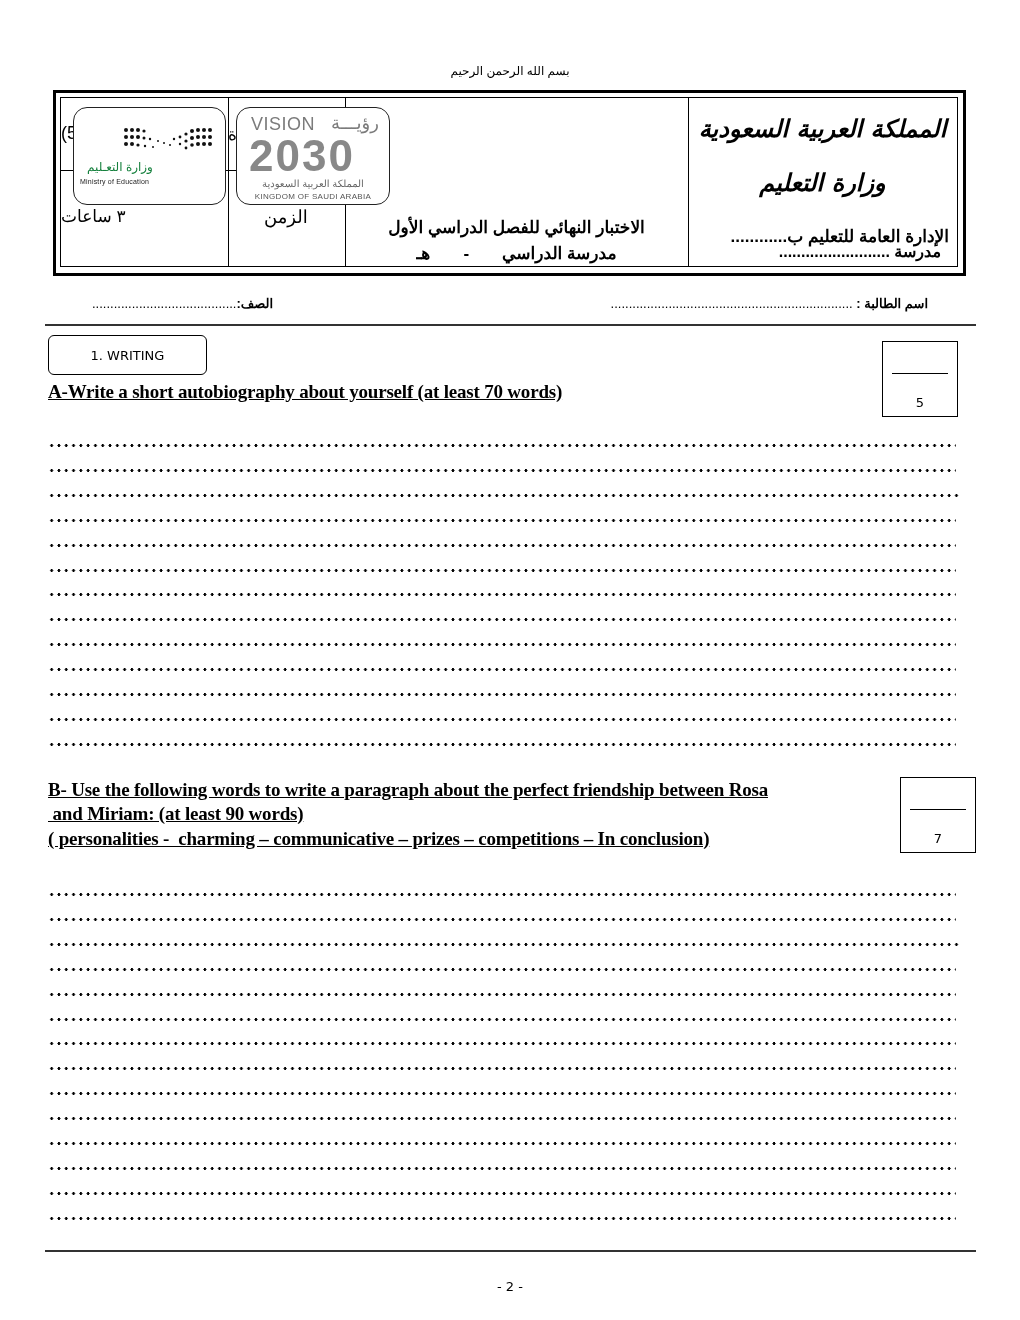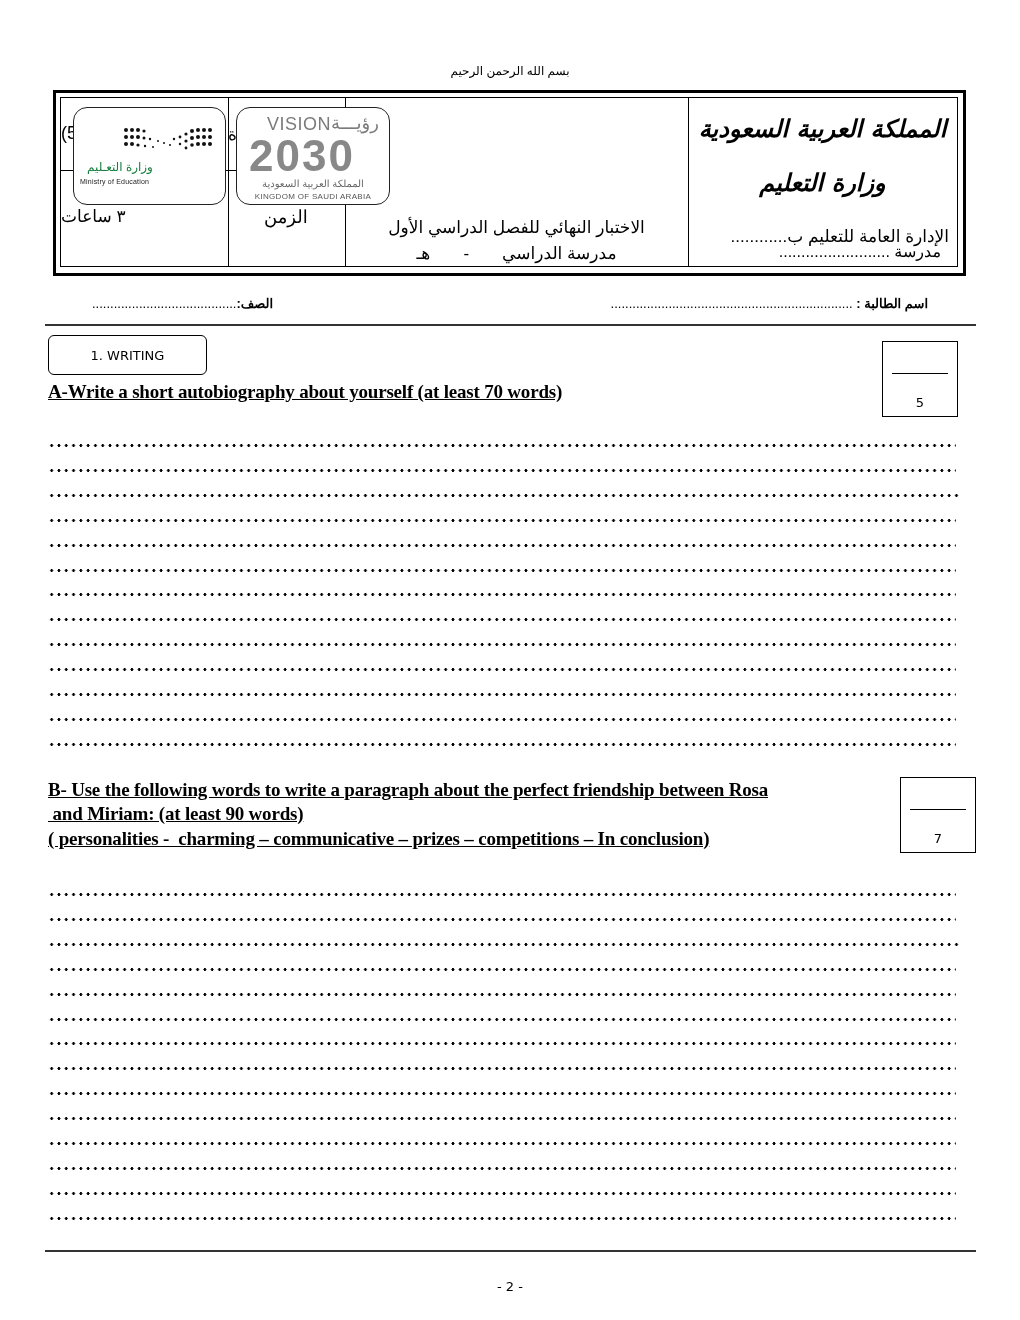--- a/index.html
+++ b/index.html
@@ -20,21 +20,21 @@
   .moe-dots { position: absolute; }
   .moe-ar { position: absolute; font-size: 12px; direction: rtl; color: #15803d; }
   .moe-en { position: absolute; font-size: 7px; color: #222; letter-spacing: 0.2px; }
   .vision-word { position: absolute; font-size: 18px; color: #7b7b7b; letter-spacing: 0.5px; }
   .vision-ar { position: absolute; font-size: 18px; color: #7b7b7b; direction: rtl; }
   .vision-2030 { position: absolute; font-size: 44px; font-weight: bold; color: #888; letter-spacing: 2px; line-height: 44px; }
   .vision-kingdom-ar { position: absolute; font-size: 10px; color: #666; direction: rtl; }
   .vision-kingdom-en { position: absolute; font-size: 8px; color: #555; letter-spacing: 0.3px; }
 
   .calli { position: absolute; direction: rtl; font-family: "DejaVu Serif", serif; font-size: 24px; font-weight: bold; font-style: italic; text-align: center; }
-  .rtl-line { position: absolute; direction: rtl; font-size: 16px; white-space: nowrap; }
+  .rtl-line { position: absolute; direction: rtl; font-size: 16px; white-space: nowrap; font-weight: bold; }
 
   .student-line { top: 296px; font-size: 13px; white-space: nowrap; direction: rtl; }
   .rule { position: absolute; height: 0; border-top: 2px solid #333; }
 
   .section-badge { left: 48px; top: 335px; width: 159px; height: 40px; border: 1.5px solid #000; border-radius: 6px; font-family: "DejaVu Sans", sans-serif; font-size: 13px; display: flex; align-items: center; justify-content: center; box-sizing: border-box; }
 
   .q-title { font-family: "Liberation Serif", serif; font-weight: bold; font-size: 19px; text-decoration: underline; white-space: nowrap; letter-spacing: -0.2px; }
 
   .score-box { border: 1.5px solid #000; width: 76px; height: 76px; box-sizing: border-box; }
   .score-line { position: absolute; left: 9px; right: 9px; top: 31px; border-top: 1.5px solid #000; }
@@ -102,21 +102,21 @@
         <circle cx="88" cy="4" r="2"></circle>
           <circle cx="88" cy="11" r="2"></circle>
           <circle cx="88" cy="18" r="2"></circle>
       </g>
     </svg>
     <div class="moe-ar" style="left:12px; top:52px; width:68px; text-align:center;">وزارة التعـليم</div>
     <div class="moe-en" style="left:6px; top:70px;">Ministry of Education</div>
   </div>
 
   <div class="logo-box" style="left:175px; top:9px; width:152px; height:96px;">
-    <div class="vision-word" style="left:14px; top:6px;margin-left:16px;">VISION</div>
+    <div class="vision-word" style="left:14px; top:6px;">VISION</div>
     <div class="vision-ar" style="left:94px; top:4px;">رؤيـــة</div>
     <div class="vision-2030" style="left:12px; top:26px;">2030</div>
     <div class="vision-kingdom-ar" style="left:14px; top:70px; width:124px; text-align:center;">المملكة العربية السعودية</div>
     <div class="vision-kingdom-en" style="left:14px; top:84px; width:124px; text-align:center;">KINGDOM OF SAUDI ARABIA</div>
   </div>
 
   <div class="rtl-line" style="left:284px; width:343px; top:119px; text-align:center; font-size:17px;">الاختبار النهائي للفصل الدراسي الأول</div>
   <div class="rtl-line" style="left:284px; width:343px; top:145px; text-align:center; font-size:17px; white-space:pre;">مدرسة الدراسي       -       هـ</div>
 
   <div class="calli" style="left:627px; width:269px; top:16px;">المملكة العربية السعودية</div>

